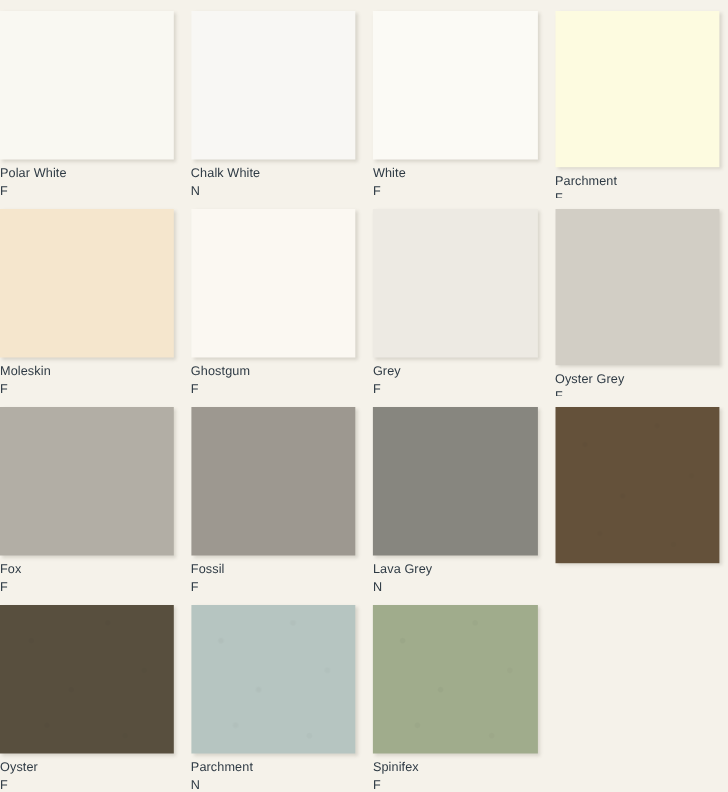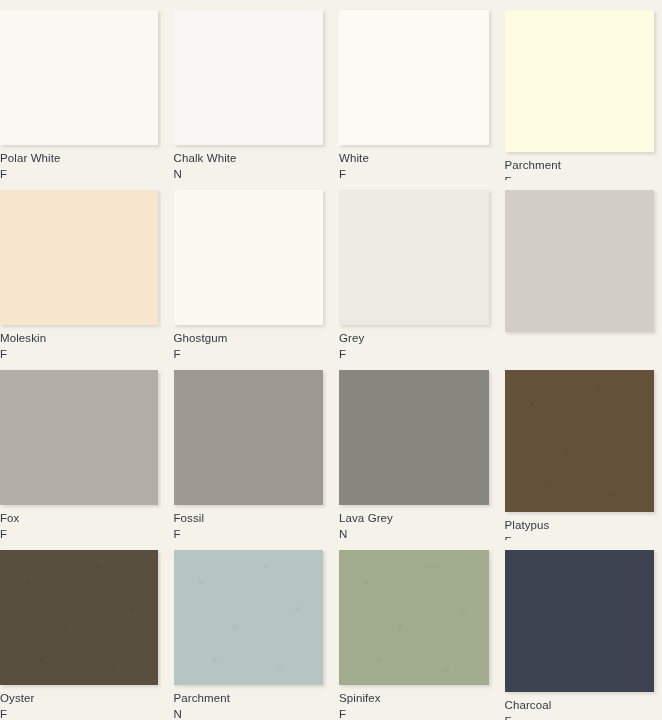--- a/index.html
+++ b/index.html
@@ -116,20 +116,24 @@
     </div>
     <div class="swatch-card col-2">
       <div class="swatch-chip" style="background: rgb(237, 234, 227);"></div>
       <div class="swatch-meta">
         <div class="swatch-name" style="color: rgb(46, 58, 68);">Grey</div>
         <div class="swatch-code" style="color: rgb(46, 58, 68);">F</div>
       </div>
     </div>
     <div class="swatch-card col-3 tall">
       <div class="swatch-chip" style="background: rgb(210, 206, 197);"></div>
+      <div class="swatch-meta">
+        <div class="swatch-name" style="color: rgb(46, 58, 68);">Oyster Grey</div>
+        <div class="swatch-code" style="color: rgb(46, 58, 68);">F</div>
+      </div>
     </div>
     <div class="swatch-card col-0">
       <div class="swatch-chip" style="background: rgb(178, 174, 165);"></div>
       <div class="swatch-meta">
         <div class="swatch-name" style="color: rgb(46, 58, 68);">Fox</div>
         <div class="swatch-code" style="color: rgb(46, 58, 68);">F</div>
       </div>
     </div>
     <div class="swatch-card col-1">
       <div class="swatch-chip" style="background: rgb(157, 152, 144);"></div>
@@ -141,24 +145,20 @@
     <div class="swatch-card col-2">
       <div class="swatch-chip" style="background: rgb(135, 134, 127);"></div>
       <div class="swatch-meta">
         <div class="swatch-name" style="color: rgb(46, 58, 68);">Lava Grey</div>
         <div class="swatch-code" style="color: rgb(46, 58, 68);">N</div>
       </div>
     </div>
     <div class="swatch-card col-3 tall">
       <div class="swatch-chip" style="background: rgb(100, 81, 58);">
         <div class="noise" style="background-image: radial-gradient(circle at 18% 24%, rgba(0, 0, 0, 0.05) 0px, rgba(0, 0, 0, 0.05) 2px, transparent 3px), radial-gradient(circle at 62% 12%, rgba(0, 0, 0, 0.043) 0px, rgba(0, 0, 0, 0.043) 2px, transparent 3px), radial-gradient(circle at 41% 57%, rgba(0, 0, 0, 0.05) 0px, rgba(0, 0, 0, 0.05) 2px, transparent 3px), radial-gradient(circle at 83% 44%, rgba(0, 0, 0, 0.04) 0px, rgba(0, 0, 0, 0.04) 2px, transparent 3px), radial-gradient(circle at 27% 81%, rgba(0, 0, 0, 0.043) 0px, rgba(0, 0, 0, 0.043) 2px, transparent 3px), radial-gradient(circle at 72% 88%, rgba(0, 0, 0, 0.04) 0px, rgba(0, 0, 0, 0.04) 2px, transparent 3px);"></div>
-      </div>
-      <div class="swatch-meta">
-        <div class="swatch-name" style="color: rgb(46, 58, 68);">Platypus</div>
-        <div class="swatch-code" style="color: rgb(46, 58, 68);">F</div>
       </div>
     </div>
     <div class="swatch-card col-0">
       <div class="swatch-chip" style="background: rgb(88, 79, 62);">
         <div class="noise" style="background-image: radial-gradient(circle at 18% 24%, rgba(0, 0, 0, 0.05) 0px, rgba(0, 0, 0, 0.05) 2px, transparent 3px), radial-gradient(circle at 62% 12%, rgba(0, 0, 0, 0.043) 0px, rgba(0, 0, 0, 0.043) 2px, transparent 3px), radial-gradient(circle at 41% 57%, rgba(0, 0, 0, 0.05) 0px, rgba(0, 0, 0, 0.05) 2px, transparent 3px), radial-gradient(circle at 83% 44%, rgba(0, 0, 0, 0.04) 0px, rgba(0, 0, 0, 0.04) 2px, transparent 3px), radial-gradient(circle at 27% 81%, rgba(0, 0, 0, 0.043) 0px, rgba(0, 0, 0, 0.043) 2px, transparent 3px), radial-gradient(circle at 72% 88%, rgba(0, 0, 0, 0.04) 0px, rgba(0, 0, 0, 0.04) 2px, transparent 3px);"></div>
       </div>
       <div class="swatch-meta">
         <div class="swatch-name" style="color: rgb(46, 58, 68);">Oyster</div>
         <div class="swatch-code" style="color: rgb(46, 58, 68);">F</div>
       </div>
@@ -174,20 +174,13 @@
     </div>
     <div class="swatch-card col-2">
       <div class="swatch-chip" style="background: rgb(160, 172, 140);">
         <div class="noise" style="background-image: radial-gradient(circle at 18% 24%, rgba(0, 0, 0, 0.05) 0px, rgba(0, 0, 0, 0.05) 2px, transparent 3px), radial-gradient(circle at 62% 12%, rgba(0, 0, 0, 0.043) 0px, rgba(0, 0, 0, 0.043) 2px, transparent 3px), radial-gradient(circle at 41% 57%, rgba(0, 0, 0, 0.05) 0px, rgba(0, 0, 0, 0.05) 2px, transparent 3px), radial-gradient(circle at 83% 44%, rgba(0, 0, 0, 0.04) 0px, rgba(0, 0, 0, 0.04) 2px, transparent 3px), radial-gradient(circle at 27% 81%, rgba(0, 0, 0, 0.043) 0px, rgba(0, 0, 0, 0.043) 2px, transparent 3px), radial-gradient(circle at 72% 88%, rgba(0, 0, 0, 0.04) 0px, rgba(0, 0, 0, 0.04) 2px, transparent 3px);"></div>
       </div>
       <div class="swatch-meta">
         <div class="swatch-name" style="color: rgb(46, 58, 68);">Spinifex</div>
         <div class="swatch-code" style="color: rgb(46, 58, 68);">F</div>
       </div>
     </div>
-    <div class="swatch-card col-3 tall">
-      <div class="swatch-chip" style="background: rgb(59, 66, 80);"></div>
-      <div class="swatch-meta">
-        <div class="swatch-name" style="color: rgb(46, 58, 68);">Charcoal</div>
-        <div class="swatch-code" style="color: rgb(46, 58, 68);">F</div>
-      </div>
-    </div>
   </div>
 
 </body></html>

